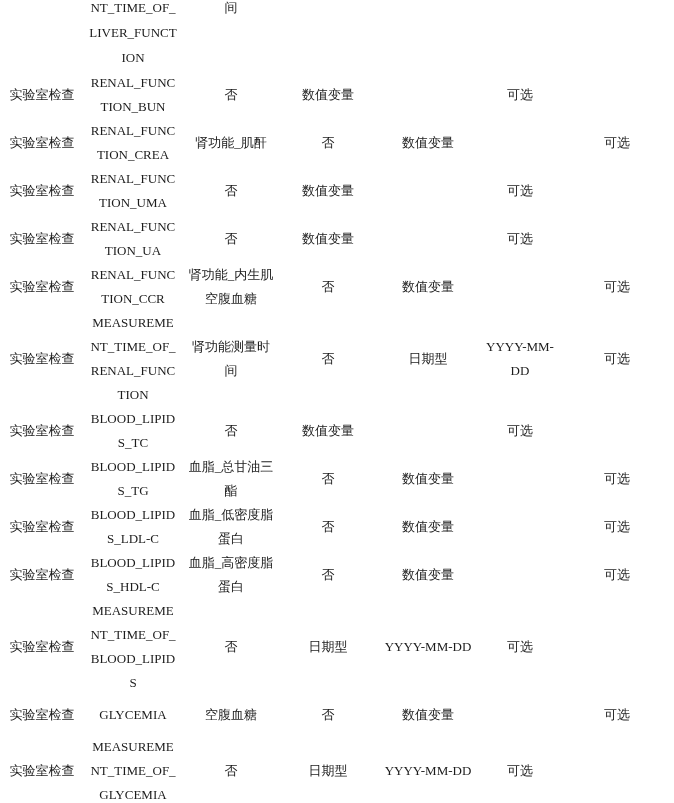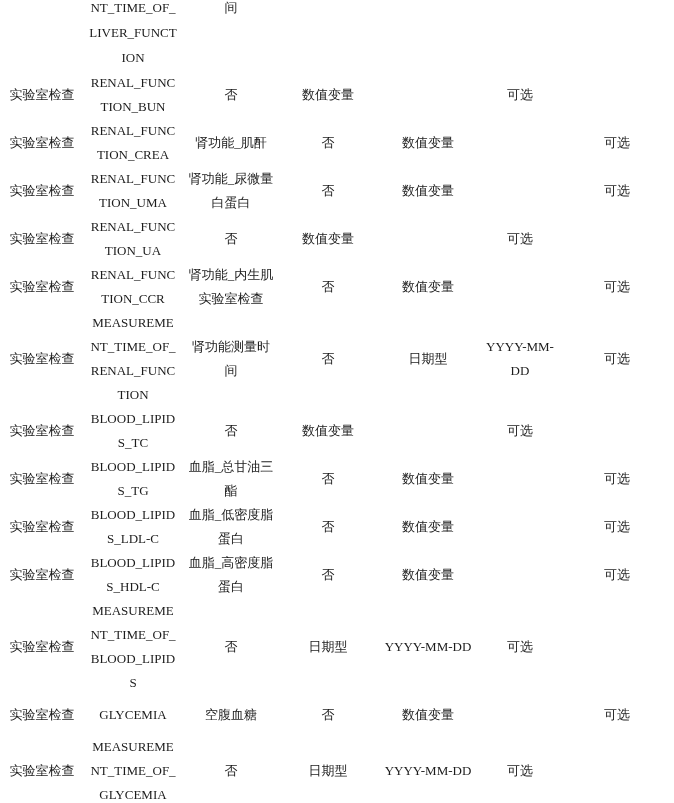--- a/index.html
+++ b/index.html
@@ -78,22 +78,20 @@
     <div class="cell">否</div>
     <div class="cell">数值变量</div>
     <div class="cell"></div>
     <div class="cell">可选</div>
   </div>
 
   <div class="row" style="height: 48px;">
     <div class="cell">实验室检查</div>
     <div class="cell">RENAL_FUNC
 TION_UMA</div>
-    <div class="cell">肾功能_尿微量
-白蛋白</div>
     <div class="cell">否</div>
     <div class="cell">数值变量</div>
     <div class="cell"></div>
     <div class="cell">可选</div>
   </div>
 
   <div class="row" style="height: 48px;">
     <div class="cell">实验室检查</div>
     <div class="cell">RENAL_FUNC
 TION_UA</div>
@@ -101,21 +99,21 @@
     <div class="cell">数值变量</div>
     <div class="cell"></div>
     <div class="cell">可选</div>
   </div>
 
   <div class="row" style="height: 48px;">
     <div class="cell">实验室检查</div>
     <div class="cell">RENAL_FUNC
 TION_CCR</div>
     <div class="cell">肾功能_内生肌
-实验室检查</div>
+空腹血糖</div>
     <div class="cell">否</div>
     <div class="cell">数值变量</div>
     <div class="cell"></div>
     <div class="cell">可选</div>
   </div>
 
   <div class="row" style="height: 96px;">
     <div class="cell">实验室检查</div>
     <div class="cell">MEASUREME
 NT_TIME_OF_

